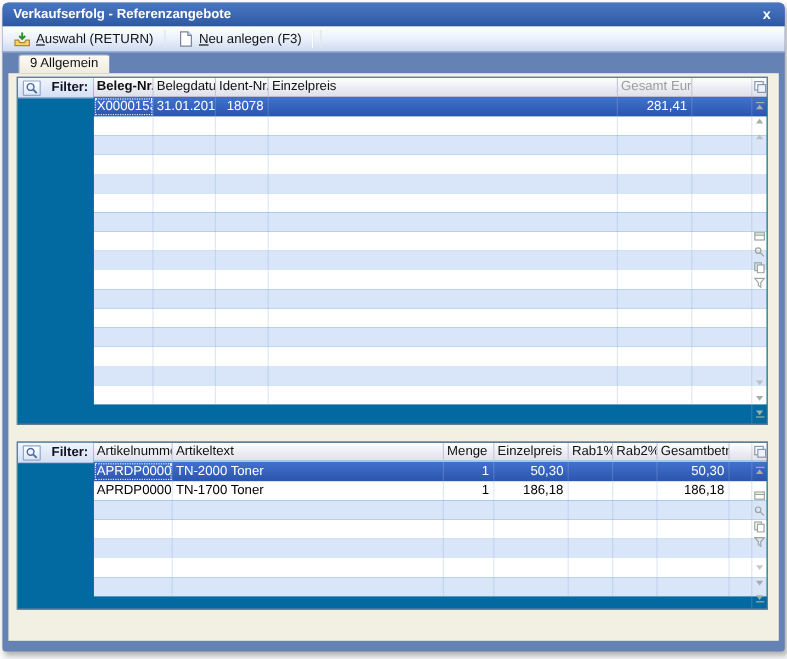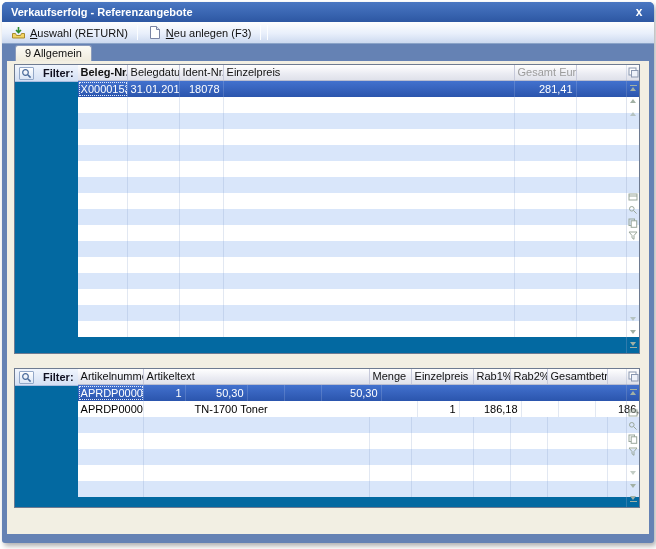--- a/index.html
+++ b/index.html
@@ -337,30 +337,31 @@
               <div class="hc" style="width: 42px;">Menge</div>
               <div class="hc" style="width: 62px;">Einzelpreis</div>
               <div class="hc" style="width: 37px;">Rab1%</div>
               <div class="hc" style="width: 37px;">Rab2%</div>
               <div class="hc" style="width: 60px;">Gesamtbetrag</div>
               <div class="hc fill"></div>
             </div>
           <div class="rows">
               <div class="row even sel">
                 <div class="cell focus" style="width: 66px; text-align: left;">APRDP00001</div>
+                <div class="cell" style="width: 226px; text-align: left;">TN-2000 Toner</div>
                 <div class="cell" style="width: 42px; text-align: right;">1</div>
                 <div class="cell" style="width: 62px; text-align: right;">50,30</div>
                 <div class="cell" style="width: 37px; text-align: right;"></div>
                 <div class="cell" style="width: 37px; text-align: right;"></div>
                 <div class="cell" style="width: 60px; text-align: right;">50,30</div>
                 <div class="cell fill"></div>
               </div>
               <div class="row odd">
                 <div class="cell" style="width: 66px; text-align: left;">APRDP00002</div>
-                <div class="cell" style="width: 226px; text-align: left; margin-left: 48px;">TN-1700 Toner</div>
+                <div class="cell" style="width: 226px; text-align: left;">TN-1700 Toner</div>
                 <div class="cell" style="width: 42px; text-align: right;">1</div>
                 <div class="cell" style="width: 62px; text-align: right;">186,18</div>
                 <div class="cell" style="width: 37px; text-align: right;"></div>
                 <div class="cell" style="width: 37px; text-align: right;"></div>
                 <div class="cell" style="width: 60px; text-align: right;">186,18</div>
                 <div class="cell fill"></div>
               </div>
               <div class="row even">
                 <div class="cell" style="width: 66px; text-align: left;"></div>
                 <div class="cell" style="width: 226px; text-align: left;"></div>

